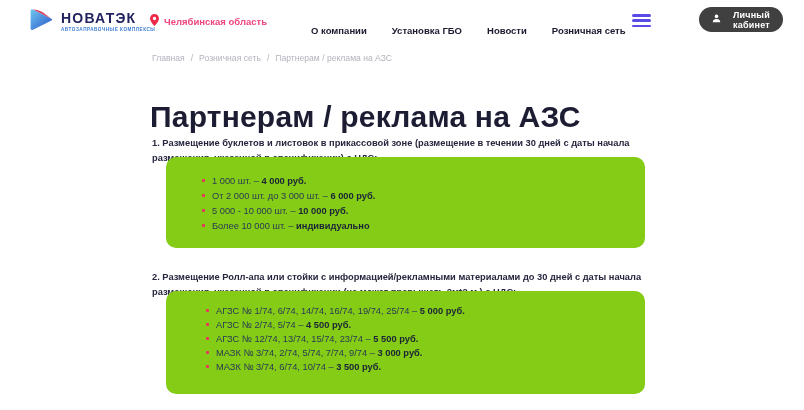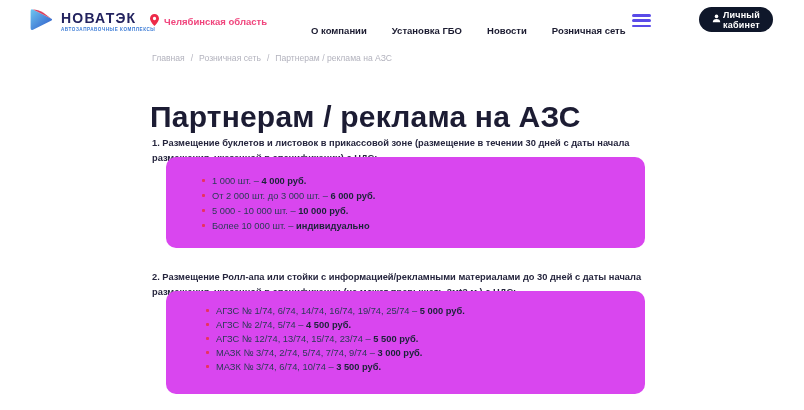--- a/index.html
+++ b/index.html
@@ -24,41 +24,41 @@
             font-size: 9.5px; color: #f0447c; font-weight: 600; cursor: pointer; }
 
   .nav { position: absolute; left: 311px; top: 16px; display: flex; gap: 25px; }
   .nav a { font-size: 9.5px; font-weight: 700; color: #1b1b30; text-decoration: none; cursor: pointer; margin-top: 9px; }
 
   .burger { position: absolute; left: 632px; top: 14px; width: 19px; cursor: pointer; }
   .burger span { display: block; height: 2.6px; background: #5a4be8; border-radius: 2px; margin-bottom: 2.7px; }
   .burger span:last-child { margin-bottom: 0; }
 
   .account-btn { position: absolute; left: 699px; top: 7px; height: 25px; padding: 0 13px;
-                 background: #0f172a; color: #fff; border: none; border-radius: 13px;
-                 font-size: 9px; font-weight: 700; display: flex; align-items: center; gap: 2px;
+                 background: #404040; color: #fff; border: none; border-radius: 13px;
+                 font-size: 9px; font-weight: 700; display: flex; align-items: center; gap: 12px;
                  cursor: pointer; font-family: inherit; letter-spacing: 0.2px; }
 
   
   .breadcrumb { position: absolute; left: 152px; top: 53px; font-size: 8.6px; color: #b3b3be;
                 display: flex; gap: 6px; }
   .breadcrumb .crumb { cursor: pointer; }
   .breadcrumb .sep { color: #b3b3be; }
 
   
   .page-title { position: absolute; left: 150px; top: 80px; font-size: 30px; font-weight: 800;
                 color: #1c1c33; letter-spacing: 0.2px; }
 
   .para { position: absolute; left: 152px; width: 508px; font-size: 9.3px; font-weight: 700;
           color: #26263e; line-height: 1.55; }
   #para1 { top: 127px; }
   #para2 { top: 261px; }
   #para3 { top: 398px; }
 
-  .pricebox { position: absolute; left: 166px; width: 479px; background: #d946ef; border-radius: 10px; }
+  .pricebox { position: absolute; left: 166px; width: 479px; background: #84cc16; border-radius: 10px; }
   #box1 { top: 157px; height: 91px; padding: 19px 20px 0 36px; }
   #box2 { top: 291px; height: 103px; padding: 15px 20px 0 40px; }
 
   .pricebox ul { list-style: none; margin: 0; padding: 0; }
   .pricebox li { font-size: 9.3px; line-height: 11px; color: #253349; }
   #box1 li { margin-bottom: 4px; }
   #box2 li { margin-bottom: 3px; }
   .bullet { display: inline-block; width: 3px; height: 3px; background: #e8325f; border-radius: 1px;
             margin-right: 7px; vertical-align: 2px; }
   .li-label { font-weight: 500; color: #2a3a55; }

